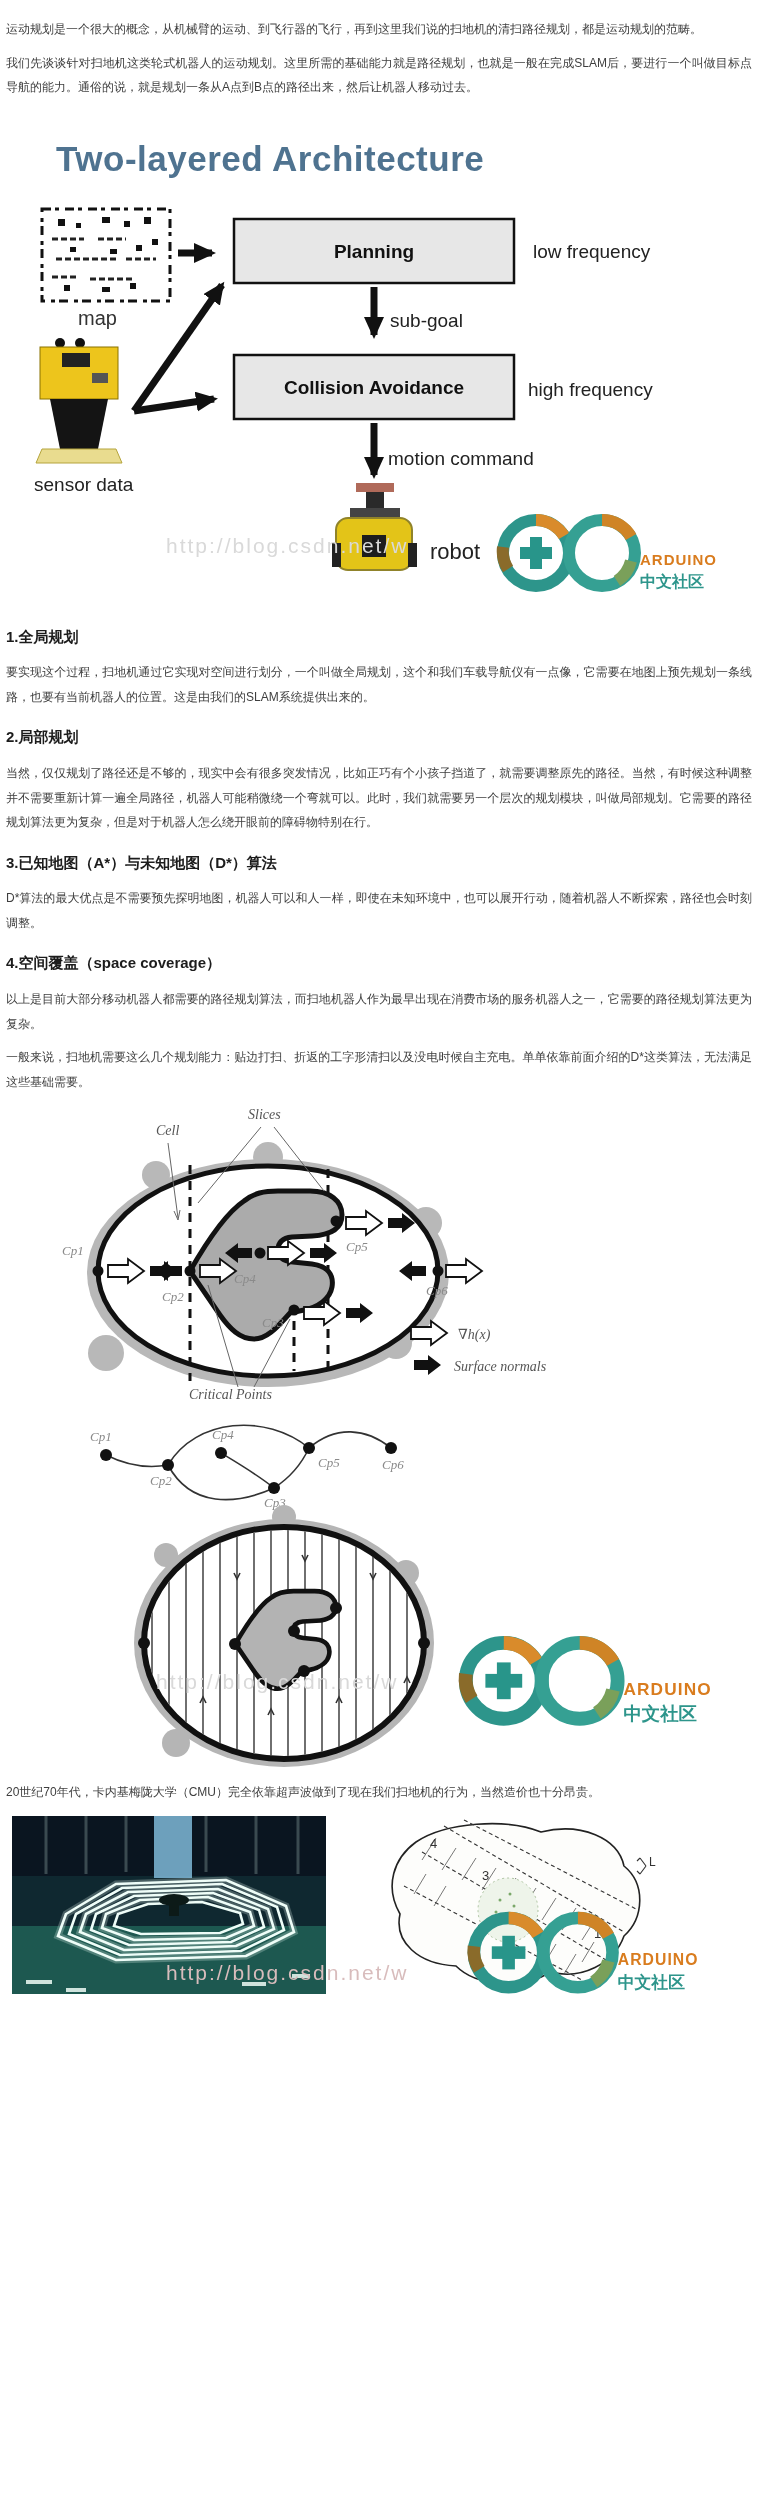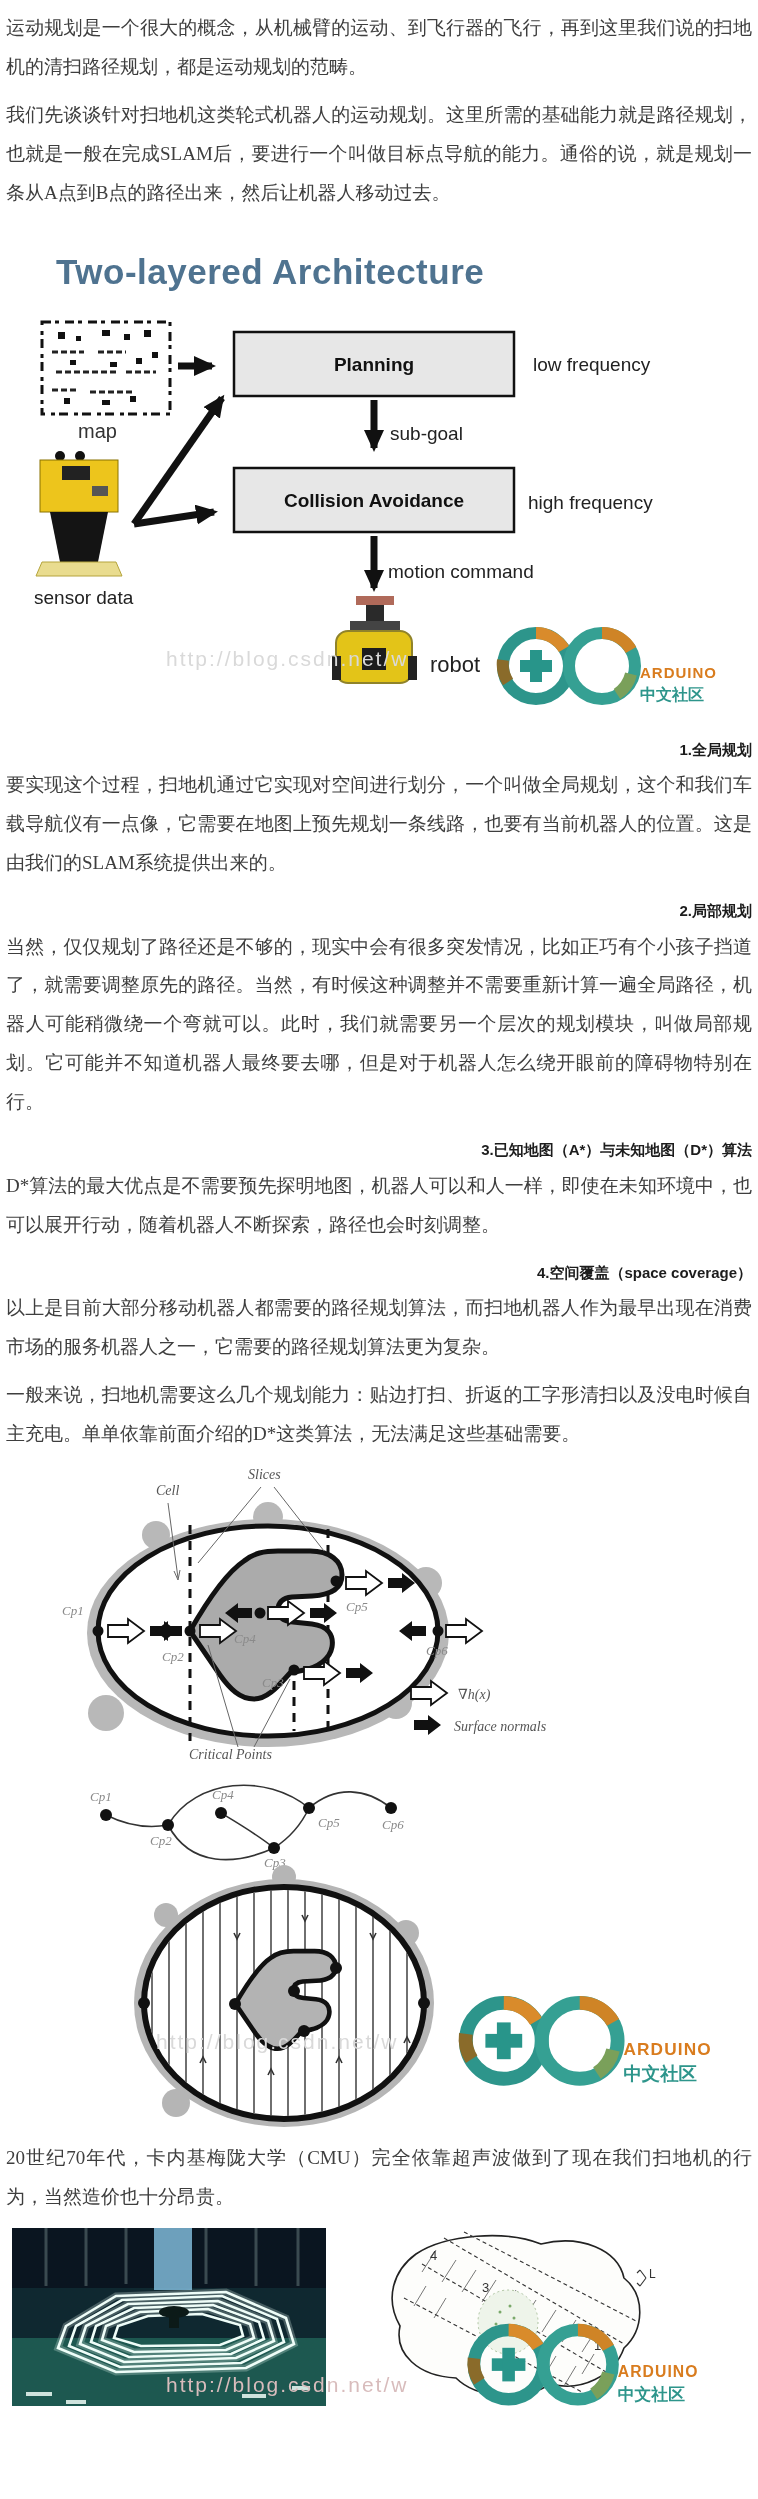--- a/index.html
+++ b/index.html
@@ -3,33 +3,31 @@
 <meta charset="utf-8">
 <style>
   html,body{margin:0;padding:0;background:#ffffff;}
   body{
     width:758px;
     font-family:"Liberation Sans","DejaVu Sans",sans-serif;
     color:#3e3e3e;
   }
   .article{padding:8px 6px 14px 6px;}
   .article p{
-    font-size:19px;
+    font-size:12px;
     line-height:2.05;
-    margin:1px 0 9px 0;
+    margin:9px 0 9px 0;
     text-align:justify;
-    font-family:Liberation Serif, serif;
   }
   .article h3{
     font-size:15px;
     line-height:1.9;
     color:#1c1c1c;
     margin:14px 0 2px 0;
     font-weight:bold;
-    text-align:right;
   }
   .fig{display:block;margin:4px 0 8px 0;}
   svg text{font-family:"Liberation Sans","DejaVu Sans",sans-serif;}
   .fig-title{font-size:35px;font-weight:bold;fill:#4f7390;letter-spacing:0.5px;}
   .box-label{font-size:19px;font-weight:bold;fill:#111;}
   .side-label{font-size:19px;fill:#222;}
   .small-label{font-size:20px;fill:#333;}
   .wm{font-size:21px;fill:#d9d9d9;letter-spacing:2px;}
   .wm-pink{fill:#d8bcbc;}
   .serif-lab{font-family:"Liberation Serif","DejaVu Serif",serif;font-size:13px;fill:#8a8a8a;font-style:italic;}
@@ -131,21 +129,21 @@
       <rect x="46" y="36" width="12" height="32" fill="#28958a"></rect>
       <text class="ard-brand" x="156" y="64">ARDUINO</text>
       <text class="ard-comm" x="156" y="86">中文社区</text>
     </g>
   </svg>
 
   <h3>1.全局规划</h3>
   <p>要实现这个过程，扫地机通过它实现对空间进行划分，一个叫做全局规划，这个和我们车载导航仪有一点像，它需要在地图上预先规划一条线路，也要有当前机器人的位置。这是由我们的SLAM系统提供出来的。</p>
 
   <h3>2.局部规划</h3>
-  <p>当然，仅仅规划了路径还是不够的，现实中会有很多突发情况，比如正巧有个小孩子挡道了，就需要调整原先的路径。当然，有时候这种调整并不需要重新计算一遍全局路径，机器人可能稍微绕一个弯就可以。此时，我们就需要另一个层次的规划模块，叫做局部规划。它可能并不知道机器人最终要去哪，但是对于机器人怎么绕开眼前的障碍物特别在行。</p>
+  <p>当然，仅仅规划了路径还是不够的，现实中会有很多突发情况，比如正巧有个小孩子挡道了，就需要调整原先的路径。当然，有时候这种调整并不需要重新计算一遍全局路径，机器人可能稍微绕一个弯就可以。此时，我们就需要另一个层次的规划模块，叫做局部规划。它需要的路径规划算法更为复杂，但是对于机器人怎么绕开眼前的障碍物特别在行。</p>
 
   <h3>3.已知地图（A*）与未知地图（D*）算法</h3>
   <p>D*算法的最大优点是不需要预先探明地图，机器人可以和人一样，即使在未知环境中，也可以展开行动，随着机器人不断探索，路径也会时刻调整。</p>
 
   <h3>4.空间覆盖（space coverage）</h3>
   <p>以上是目前大部分移动机器人都需要的路径规划算法，而扫地机器人作为最早出现在消费市场的服务机器人之一，它需要的路径规划算法更为复杂。</p>
   <p>一般来说，扫地机需要这么几个规划能力：贴边打扫、折返的工字形清扫以及没电时候自主充电。单单依靠前面介绍的D*这类算法，无法满足这些基础需要。</p>
 
   <svg class="fig" width="746" height="668" viewBox="0 0 746 668">
 

